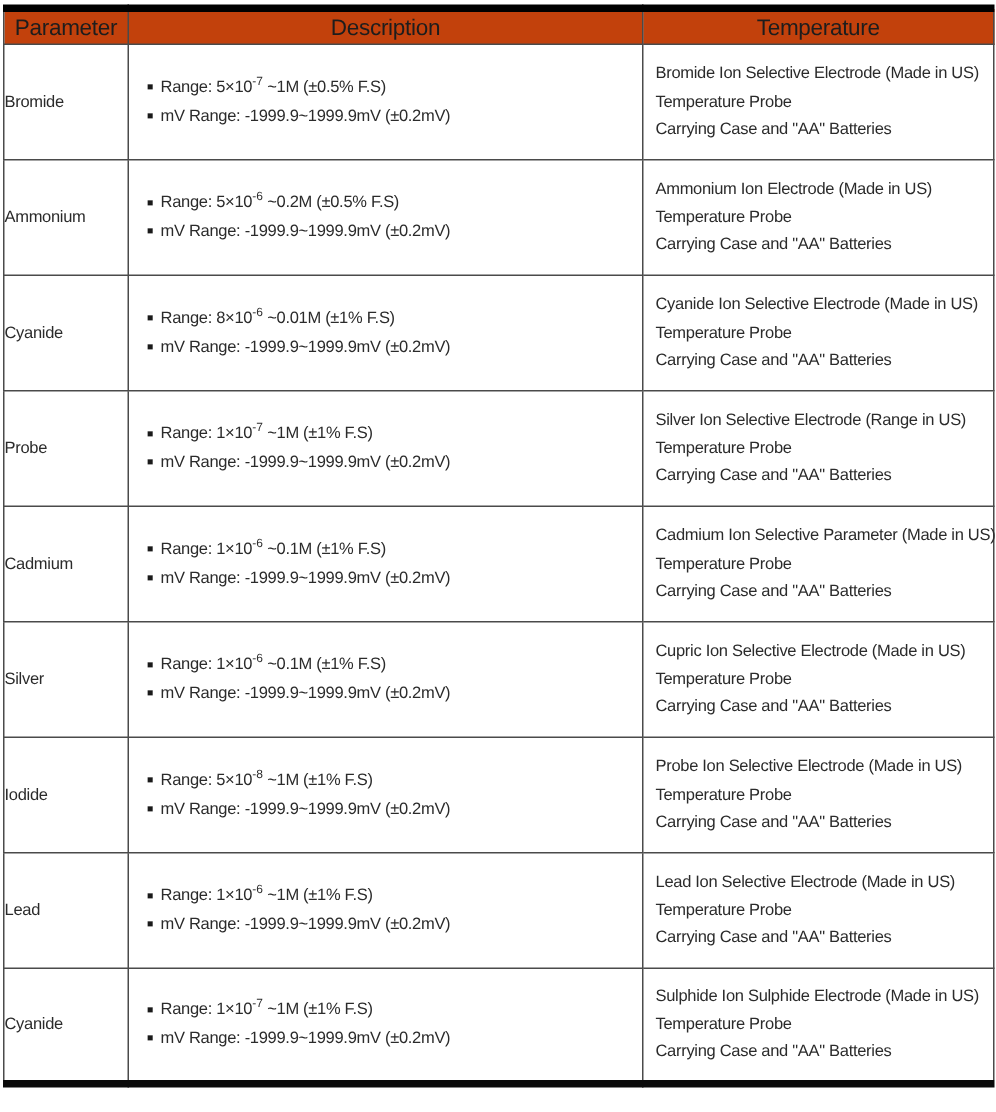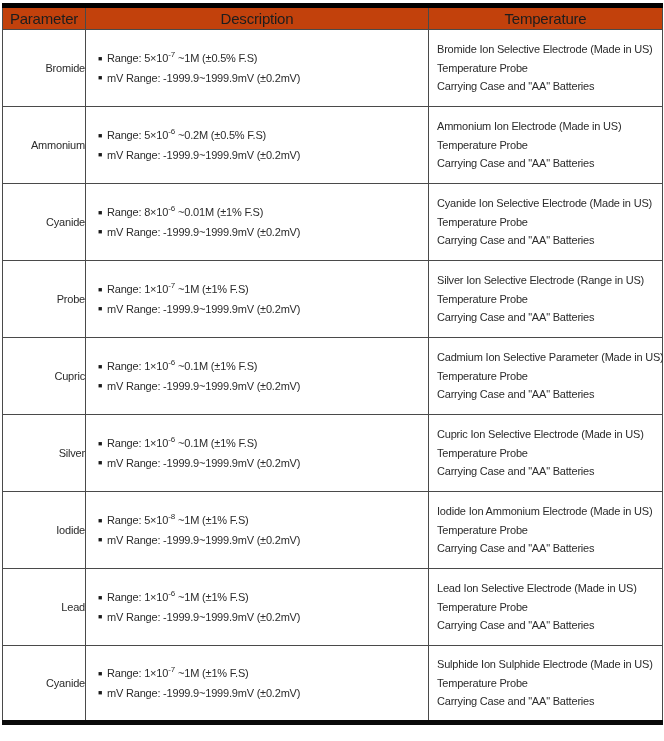--- a/index.html
+++ b/index.html
@@ -37,21 +37,21 @@
     height: 21px;
     font-weight: normal;
     font-size: 15px;
     letter-spacing: -0.2px;
     color: #1d1d1d;
     text-align: center;
     vertical-align: middle;
   }
   tr.data-row { height: 77px; }
   td.col-param {
-    text-align: right;
+    text-align: left;
     vertical-align: middle;
     font-size: 11px;
     letter-spacing: -0.2px;
     color: #2b2b2b;
   }
   td.col-desc {
     vertical-align: middle;
     padding-left: 12px;
   }
   td.col-desc .line {
@@ -149,21 +149,21 @@
       <div class="line"><span class="bullet">■</span><span>mV Range: -1999.9~1999.9mV (±0.2mV)</span></div>
     </td>
     <td class="col-acc">
       <div class="acc-line">Silver Ion Selective Electrode (Range in US)</div>
       <div class="acc-line">Temperature Probe</div>
       <div class="acc-line">Carrying Case and "AA" Batteries</div>
     </td>
   </tr>
 
   <tr class="data-row">
-    <td class="col-param">Cupric</td>
+    <td class="col-param">Cadmium</td>
     <td class="col-desc">
       <div class="line"><span class="bullet">■</span><span><span>Range: 1×10</span><sup class="exp">-6</sup><span> ~0.1M (±1% F.S)</span></span></div>
       <div class="line"><span class="bullet">■</span><span>mV Range: -1999.9~1999.9mV (±0.2mV)</span></div>
     </td>
     <td class="col-acc">
       <div class="acc-line">Cadmium Ion Selective Parameter (Made in US)</div>
       <div class="acc-line">Temperature Probe</div>
       <div class="acc-line">Carrying Case and "AA" Batteries</div>
     </td>
   </tr>
@@ -181,21 +181,21 @@
     </td>
   </tr>
 
   <tr class="data-row">
     <td class="col-param">Iodide</td>
     <td class="col-desc">
       <div class="line"><span class="bullet">■</span><span><span>Range: 5×10</span><sup class="exp">-8</sup><span> ~1M (±1% F.S)</span></span></div>
       <div class="line"><span class="bullet">■</span><span>mV Range: -1999.9~1999.9mV (±0.2mV)</span></div>
     </td>
     <td class="col-acc">
-      <div class="acc-line">Iodide Ion Ammonium Electrode (Made in US)</div>
+      <div class="acc-line">Probe Ion Selective Electrode (Made in US)</div>
       <div class="acc-line">Temperature Probe</div>
       <div class="acc-line">Carrying Case and "AA" Batteries</div>
     </td>
   </tr>
 
   <tr class="data-row">
     <td class="col-param">Lead</td>
     <td class="col-desc">
       <div class="line"><span class="bullet">■</span><span><span>Range: 1×10</span><sup class="exp">-6</sup><span> ~1M (±1% F.S)</span></span></div>
       <div class="line"><span class="bullet">■</span><span>mV Range: -1999.9~1999.9mV (±0.2mV)</span></div>

